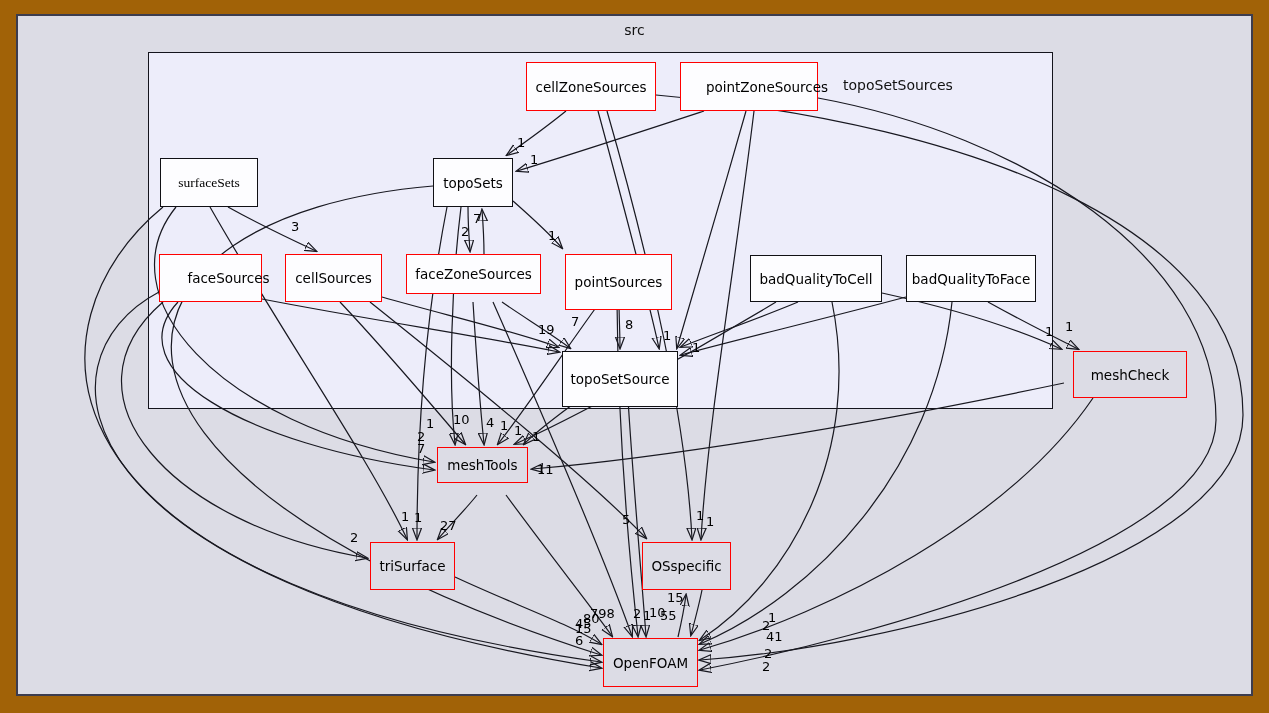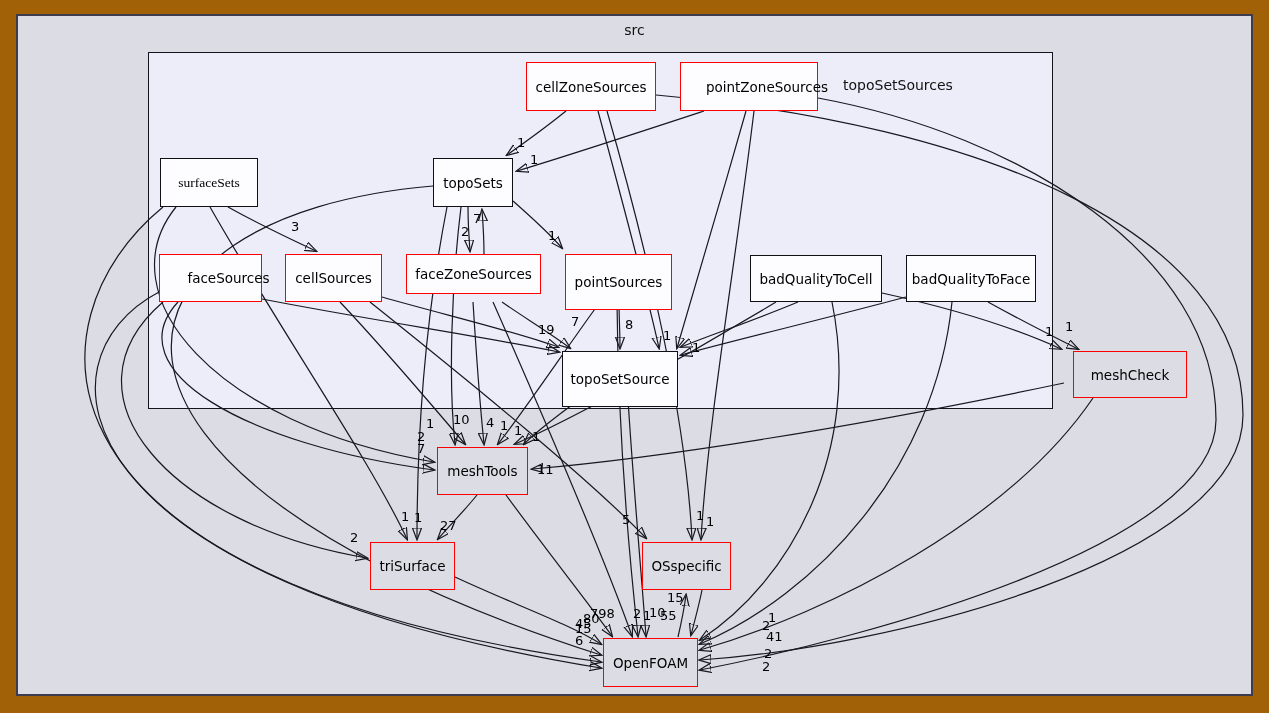--- a/index.html
+++ b/index.html
@@ -161,21 +161,21 @@
       </div>
       <div class="node" style="left: 906px; top: 255px; width: 130px; height: 47px;">
         <span>badQualityToFace</span>
       </div>
       <div class="node" style="left: 562px; top: 351px; width: 116px; height: 56px;">
         <span>topoSetSource</span>
       </div>
       <div class="node red external" style="left: 1064px; top: 351px; width: 114px; height: 47px; margin-left: 9px;">
         <span>meshCheck</span>
       </div>
-      <div class="node red external" style="left: 437px; top: 447px; width: 91px; height: 48px;">
+      <div class="node red external" style="left: 437px; top: 447px; width: 91px; height: 36px;">
         <span>meshTools</span>
       </div>
       <div class="node red external" style="left: 370px; top: 542px; width: 85px; height: 48px;">
         <span>triSurface</span>
       </div>
       <div class="node red external" style="left: 642px; top: 542px; width: 89px; height: 48px; align-items: center;">
         <span>OSspecific</span>
       </div>
       <div class="node red external" style="left: 603px; top: 638px; width: 95px; height: 49px;">
         <span>OpenFOAM</span>

